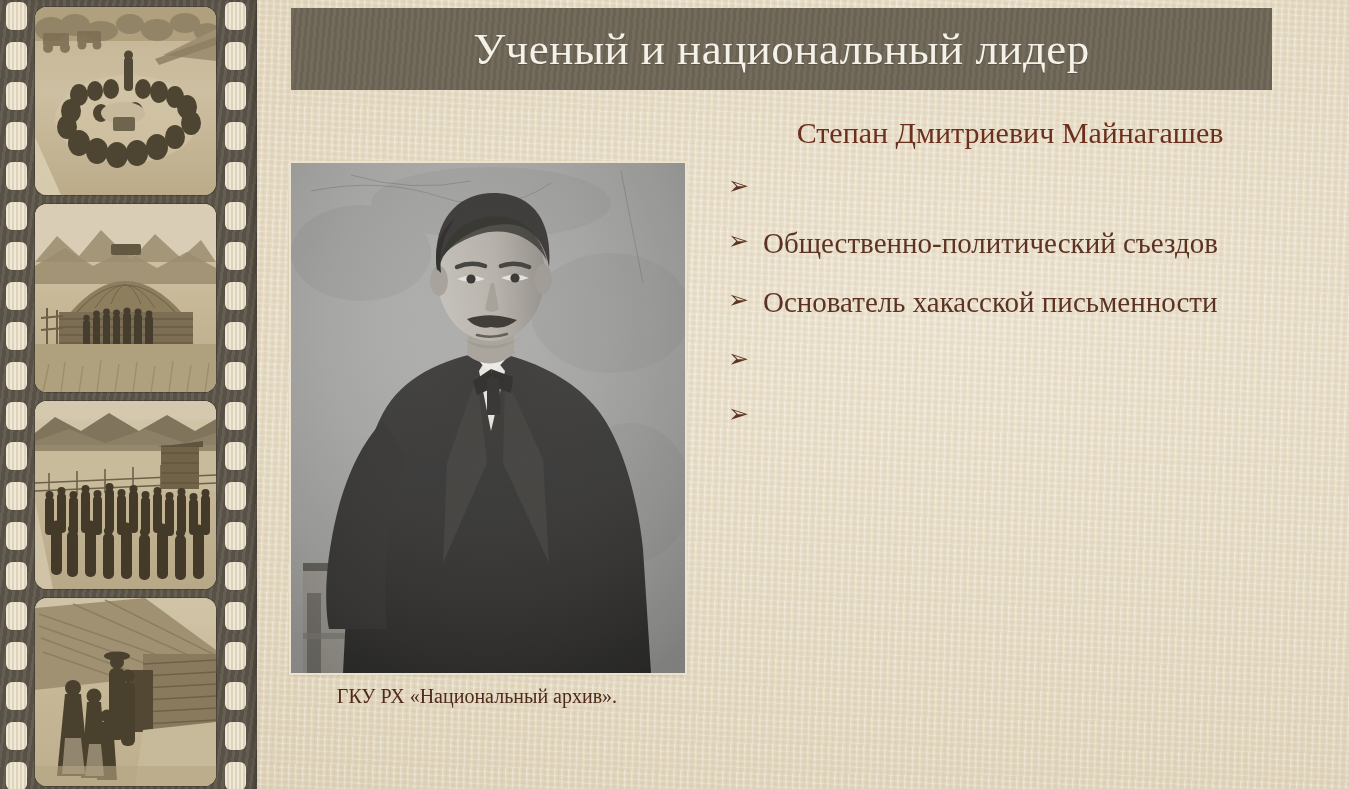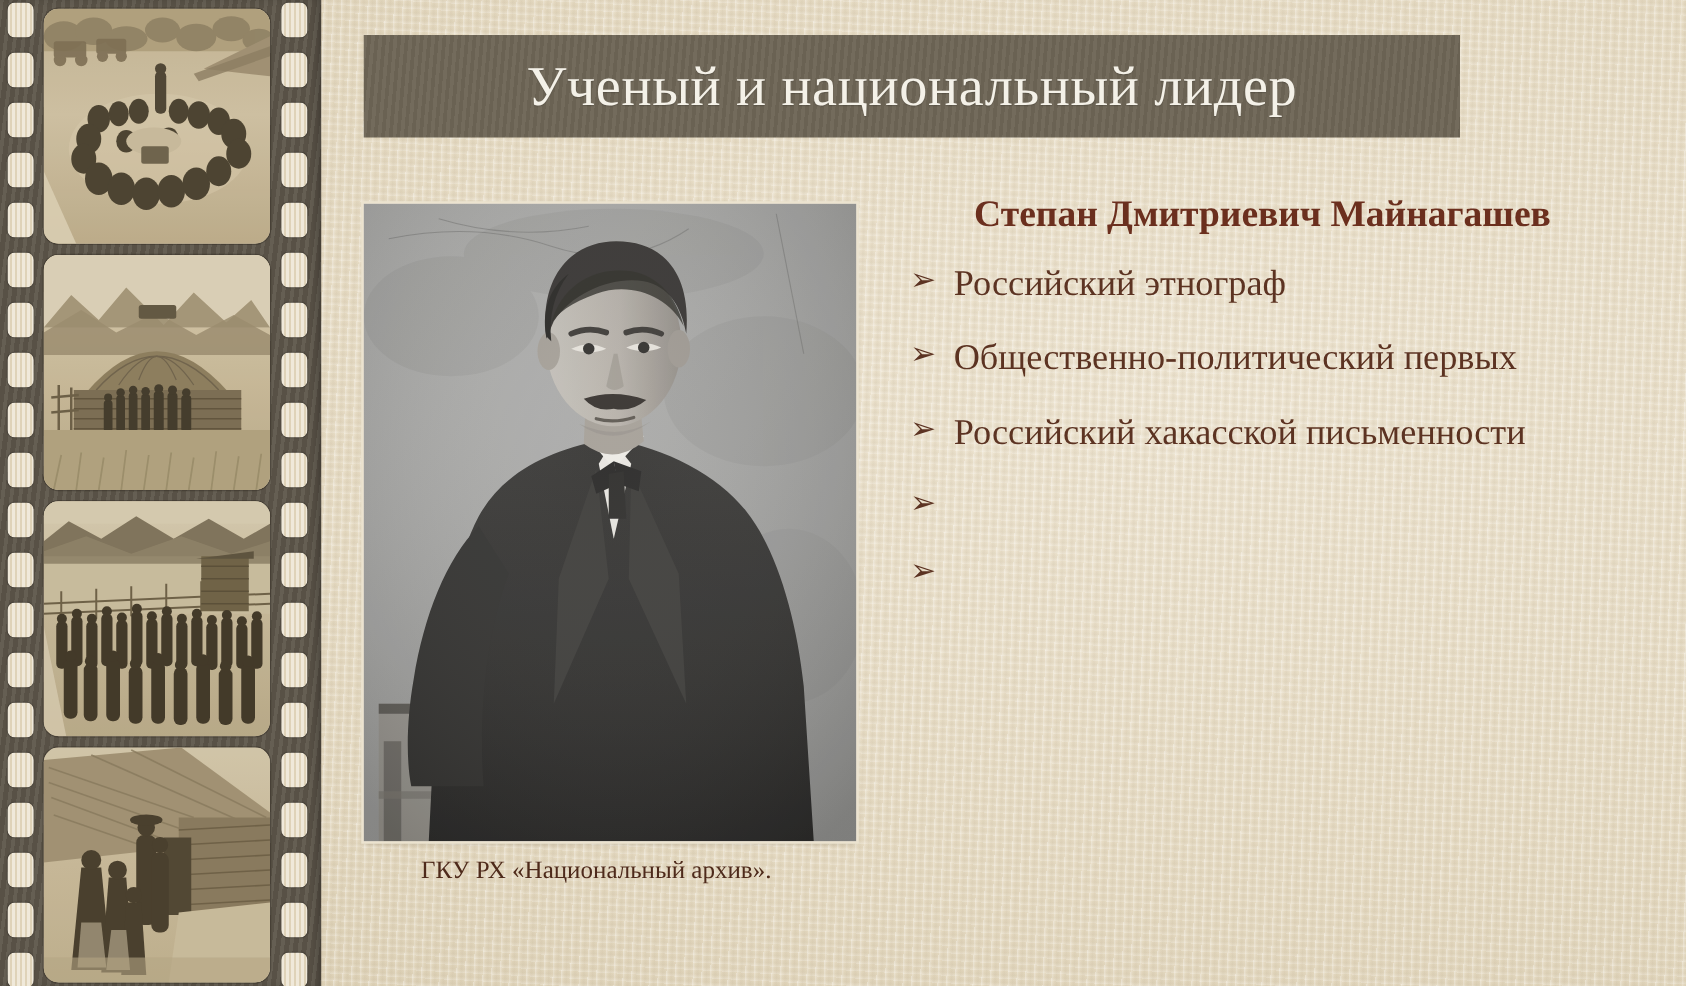--- a/index.html
+++ b/index.html
@@ -80,28 +80,27 @@
     box-shadow: 0 0 0 1px rgba(40,34,25,0.35);
     background: #cdbfa4;
   }
   .frame svg { display: block; width: 100%; height: 100%; }
 
   
   #title-banner {
     position: absolute;
     left: 291px;
     top: 8px;
-    width: 877px;
+    width: 981px;
     height: 82px;
     background: #6e6656;
     background-image: repeating-linear-gradient(95deg, rgba(255,255,255,0.035) 0 3px, rgba(0,0,0,0.04) 3px 6px);
     display: flex;
     align-items: center;
     justify-content: center;
-    margin-top: 20px;
   }
   #title-text {
     color: #f4f1e8;
     font-size: 45px;
     font-weight: 400;
     letter-spacing: 0.5px;
     line-height: 1;
     text-shadow: 0 1px 1px rgba(0,0,0,0.18);
     white-space: nowrap;
   }
@@ -136,26 +135,25 @@
   #content {
     position: absolute;
     left: 686px;
     top: 116px;
     width: 648px;
   }
 
   #person-name {
     color: #6b2f1e;
     font-size: 30px;
-    font-weight: 700;
+    font-weight: 400;
     text-align: center;
     line-height: 1.1;
     margin-bottom: 22px;
     white-space: nowrap;
-    margin-top: 39px;
   }
 
   #bullets { list-style: none; }
 
   .bullet {
     display: flex;
     align-items: flex-start;
     margin-bottom: 24px;
   }
   .bullet:last-child { margin-bottom: 0; }
@@ -646,29 +644,28 @@
       <div>ГКУ РХ «Национальный архив».</div>
     </div>
   </div>
 
   <div id="content">
     <div id="person-name">Степан Дмитриевич Майнагашев</div>
 
     <ul id="bullets">
       <li class="bullet">
         <span class="bullet-icon">➢</span>
-        <span class="bullet-text">Российский этнограф</span>
       </li>
       <li class="bullet">
         <span class="bullet-icon">➢</span>
-        <span class="bullet-text">Общественно-политический первых</span>
+        <span class="bullet-text">Общественно-политический съездов</span>
       </li>
       <li class="bullet">
         <span class="bullet-icon">➢</span>
-        <span class="bullet-text">Российский хакасской письменности</span>
+        <span class="bullet-text">Основатель хакасской письменности</span>
       </li>
       <li class="bullet">
         <span class="bullet-icon">➢</span>
       </li>
       <li class="bullet">
         <span class="bullet-icon">➢</span>
       </li>
     </ul>
   </div>
 

